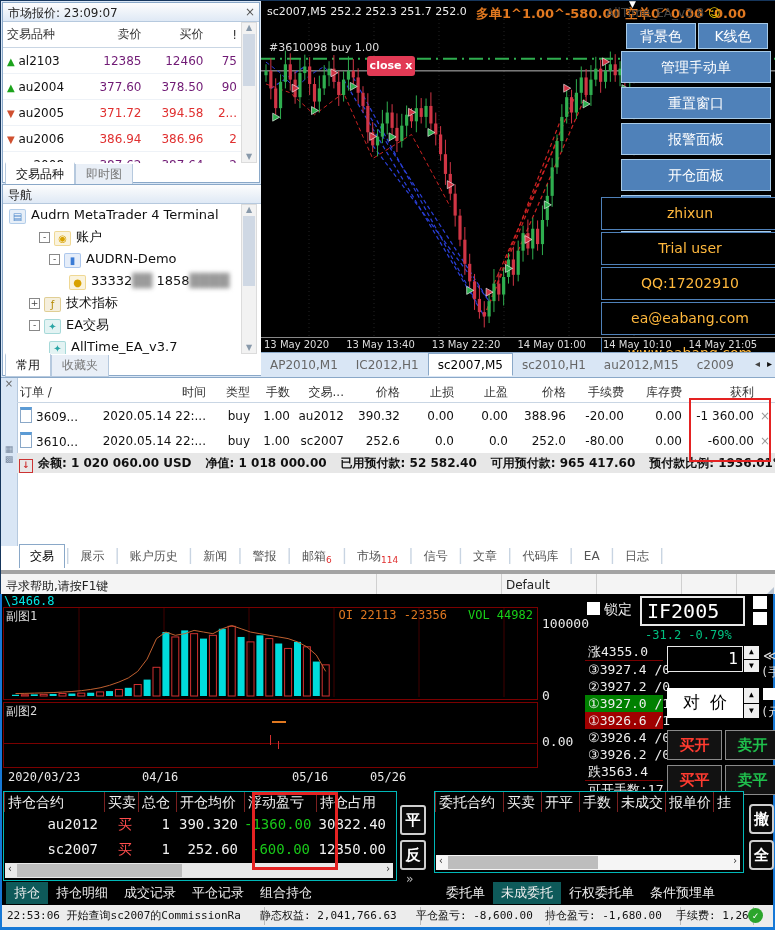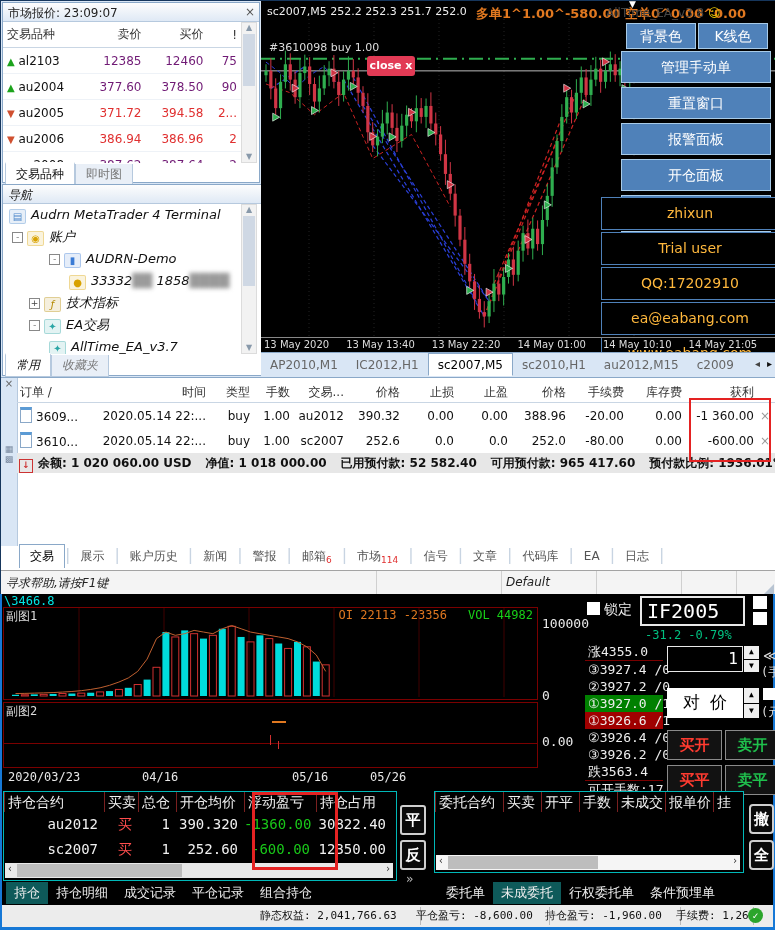--- a/index.html
+++ b/index.html
@@ -36,21 +36,21 @@
   .tgrid{display:grid;grid-template-columns:80px 112px 44px 40px 54px 56px 54px 54px 58px 58px 58px 72px 16px;
          font-size:12px;align-items:center;}
   .tgrid>div{padding:0 3px;text-align:right;white-space:nowrap;overflow:hidden;}
   .tgrid>div:nth-child(1){text-align:left;}
   .thead{height:20px;border-bottom:1px solid #c9d6e4;color:#333;}
   .trow{height:25px;color:#111;}
   .balrow{background:#e7e7e7;font-weight:bold;font-size:12px;color:#111;height:20px;line-height:20px;white-space:nowrap;overflow:hidden;}
   .ttab{display:inline-block;font-size:12px;color:#555;padding:3px 10px;}
   .ttab.on{background:#fff;border:1px solid #8aa8c8;border-bottom:none;color:#000;}
   .badge{color:#e03030;font-size:9px;vertical-align:sub;}
-  .statusbar{left:0;top:569px;width:775px;height:25px;background:#f4f4f4;border-top:1px solid #a3a3a3;font-size:12px;color:#222;font-style:italic;}
+  .statusbar{left:0;top:569px;width:775px;height:25px;background:#f4f4f4;border-top:4px solid #a3a3a3;font-size:12px;color:#222;}
   .scell{position:absolute;top:0;height:25px;border-left:1px solid #d0d0d0;}
   
   .sbv{background:#f2f2f2;border:1px solid #dcdcdc;box-sizing:border-box;}
   .sbv .thumb{background:#cfd8e4;margin:1px;}
   .sbarrow{color:#8899aa;font-size:8px;text-align:center;line-height:10px;}
   
   .lower{left:0;top:594px;width:775px;height:336px;background:#000;border-left:2px solid #1678d6;border-right:2px solid #1678d6;border-bottom:3px solid #1678d6;box-sizing:border-box;}
   .mono{font-family:"DejaVu Sans Mono","Liberation Mono",monospace;}
   .ladrow{height:17px;line-height:17px;font-size:13px;color:#eee;padding-left:3px;white-space:nowrap;}
   .obtn{position:absolute;background:#121212;border:1px solid #8a8a8a;font-size:15px;font-weight:bold;
@@ -126,28 +126,28 @@
         </table>
       </div>
     <div class="abs sbv" style="left:238px;top:19px;width:16px;height:141px;">
       <div class="sbarrow">▲</div>
       <div class="thumb" style="height:52px;"></div>
       <div class="sbarrow abs" style="bottom:0;width:100%;">▼</div>
     </div>
     <div class="abs" style="left:2px;top:160px;" id="marketTabs"><span class="ptab on">交易品种</span><span class="ptab">即时图</span></div>
   </div>
 
-  <div class="abs panel" style="left:1px;top:183px;width:310px;height:192px;font-style:italic;">
+  <div class="abs panel" style="left:1px;top:183px;width:310px;height:192px;">
     <div class="ptitle">
       <span>导航</span>
       <span class="pclose">×</span>
     </div>
     <div class="abs" style="left:0;top:19px;width:238px;height:150px;overflow:hidden;" id="navTree">
         <div class="treeline" style="padding-left: 6px;"><span class="ticon" style="background:#4a86c822;color:#4a86c8;border:1px solid #4a86c855;">▤</span><span>Audrn MetaTrader 4 Terminal</span></div>
-        <div class="treeline" style="padding-left: 9px;"><span class="expbox">-</span><span class="ticon" style="background:#d8a20022;color:#d8a200;border:1px solid #d8a20055;">◉</span><span>账户</span></div>
+        <div class="treeline" style="padding-left: 36px;"><span class="expbox">-</span><span class="ticon" style="background:#d8a20022;color:#d8a200;border:1px solid #d8a20055;">◉</span><span>账户</span></div>
         <div class="treeline" style="padding-left: 46px;"><span class="expbox">-</span><span class="ticon" style="background:#3a7bd522;color:#3a7bd5;border:1px solid #3a7bd555;">▮</span><span>AUDRN-Demo</span></div>
         <div class="treeline" style="padding-left: 66px;"><span class="ticon" style="background:#d8a20022;color:#d8a200;border:1px solid #d8a20055;">●</span><span>33332</span><span class="masked">██</span> <span>1858</span><span class="masked">████</span></div>
         <div class="treeline" style="padding-left: 26px;"><span class="expbox">+</span><span class="ticon" style="background:#b5890022;color:#b58900;border:1px solid #b5890055;">ƒ</span><span>技术指标</span></div>
         <div class="treeline" style="padding-left: 26px;"><span class="expbox">-</span><span class="ticon" style="background:#2aa5a522;color:#2aa5a5;border:1px solid #2aa5a555;">✦</span><span>EA交易</span></div>
         <div class="treeline" style="padding-left: 46px;"><span class="ticon" style="background:#2aa5a522;color:#2aa5a5;border:1px solid #2aa5a555;">✦</span><span>AllTime_EA_v3.7</span></div>
       </div>
     <div class="abs sbv" style="left:238px;top:19px;width:16px;height:150px;">
       <div class="sbarrow">▲</div>
       <div class="thumb" style="height:70px;"></div>
       <div class="sbarrow abs" style="bottom:0;width:100%;">▼</div>
@@ -627,19 +627,20 @@
       <span style="position:absolute;left:2px;font-size:10px;color:#333;">‹</span>
       <div class="thumb" style="left:12px;width:150px;"></div>
       <span style="position:absolute;right:2px;font-size:10px;color:#333;">›</span>
     </div>
   </div>
   <div class="sq-btn" style="left:747px;top:210px;width:25px;height:30px;line-height:26px;">撤</div>
   <div class="sq-btn" style="left:747px;top:246px;width:25px;height:30px;line-height:26px;">全</div>
   <div class="abs" style="left:436px;top:288px;" id="pendTabs"><span class="btab">委托单</span><span class="btab on">未成委托</span><span class="btab">行权委托单</span><span class="btab">条件预埋单</span></div>
 
   <div class="status2">
+    <div class="s2cell" style="left:0;width:252px;">22:53:06 开始查询sc2007的CommissionRa</div>
     <div class="s2cell" style="left:253px;width:155px;">静态权益: 2,041,766.63</div>
     <div class="s2cell" style="left:409px;width:128px;">平仓盈亏: -8,600.00</div>
-    <div class="s2cell" style="left:538px;width:130px;">持仓盈亏: -1,960.00</div>
+    <div class="s2cell" style="left:538px;width:130px;">持仓盈亏: -1,680.00</div>
     <div class="s2cell" style="left:669px;width:72px;">手续费: 1,262.02</div>
     <div class="abs" style="left:746px;top:3px;width:15px;height:15px;border-radius:50%;background:#2ba52b;color:#fff;font-size:10px;text-align:center;line-height:15px;">✓</div>
   </div>
 </div>
 
 </body></html>

